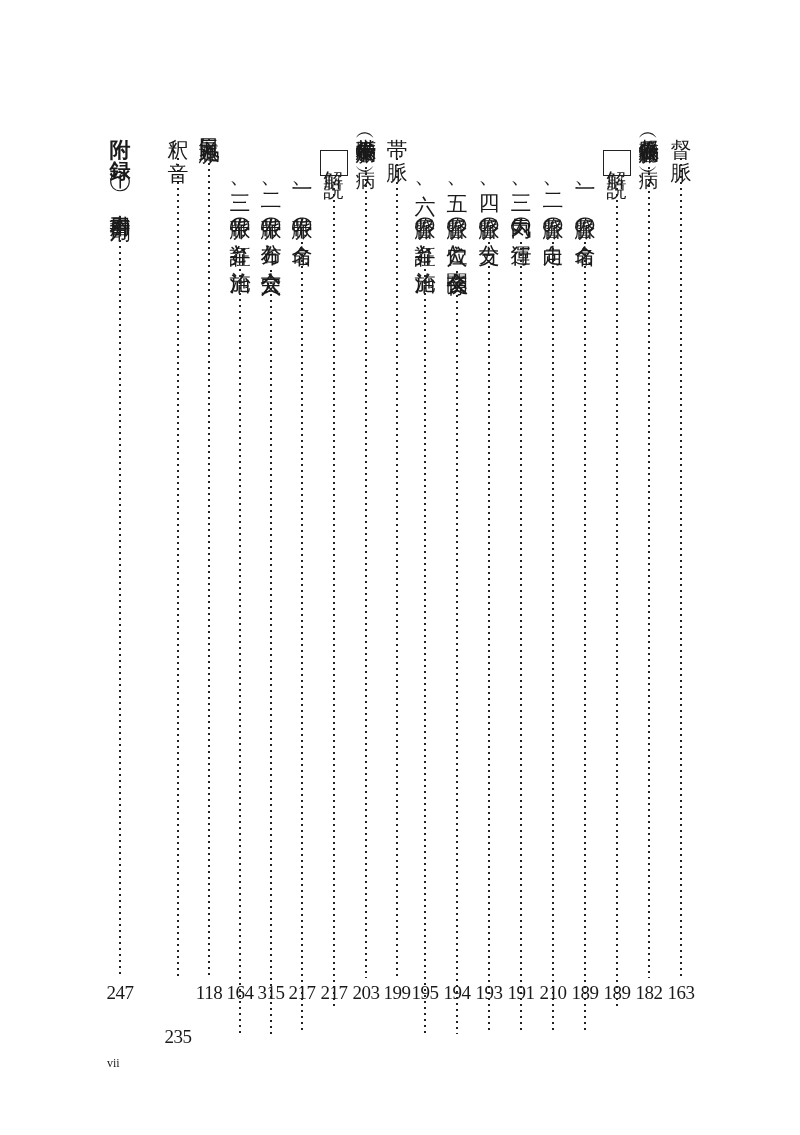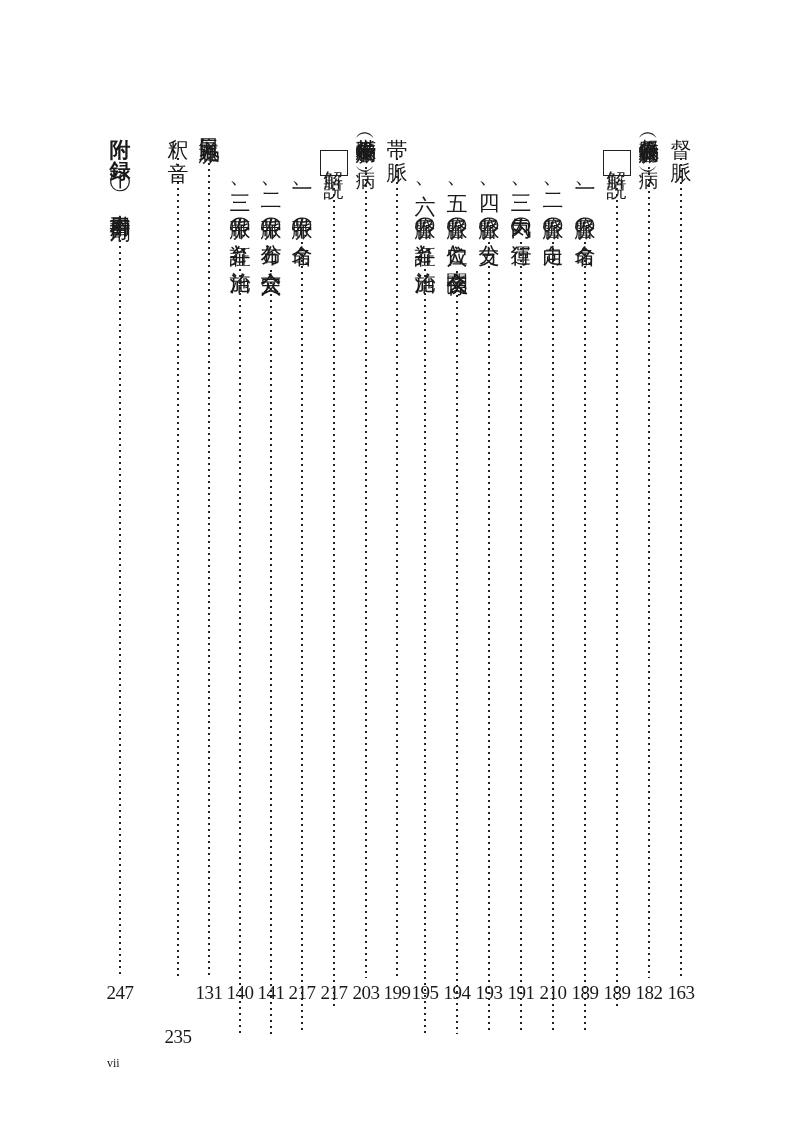--- a/index.html
+++ b/index.html
@@ -146,33 +146,33 @@
 <div class="col indent3" style="left:288px;">
   <div class="title">一、帯脈の命名</div>
   <div class="leader"></div>
 </div>
 <div class="pagenum" style="left:302px;">217</div>
 
 <div class="col indent3" style="left:257px;">
   <div class="title">二、帯脈の分布と交会穴</div>
   <div class="leader"></div>
 </div>
-<div class="pagenum" style="left:271px;">141</div>
+<div class="pagenum" style="left:271px;">315</div>
 
 <div class="col indent3" style="left:226px;">
   <div class="title">三、帯脈の弁証と施治</div>
   <div class="leader"></div>
 </div>
-<div class="pagenum" style="left:240px;">140</div>
+<div class="pagenum" style="left:240px;">164</div>
 
 <div class="col" style="left:195px;">
   <div class="title">気口九道脈</div>
   <div class="leader"></div>
 </div>
-<div class="pagenum" style="left:209px;">131</div>
+<div class="pagenum" style="left:209px;">118</div>
 
 <div class="col" style="left:164px;">
   <div class="title">釈　音</div>
   <div class="leader"></div>
 </div>
 <div class="pagenum" style="left:178px;margin-top:44px;">235</div>
 
 <div class="col" style="left:106px;">
   <div class="title">
     <span style="font-weight:bold;">附　録</span><span style="margin-top:8px; display:inline-block;">①　本書引用方剤</span>

